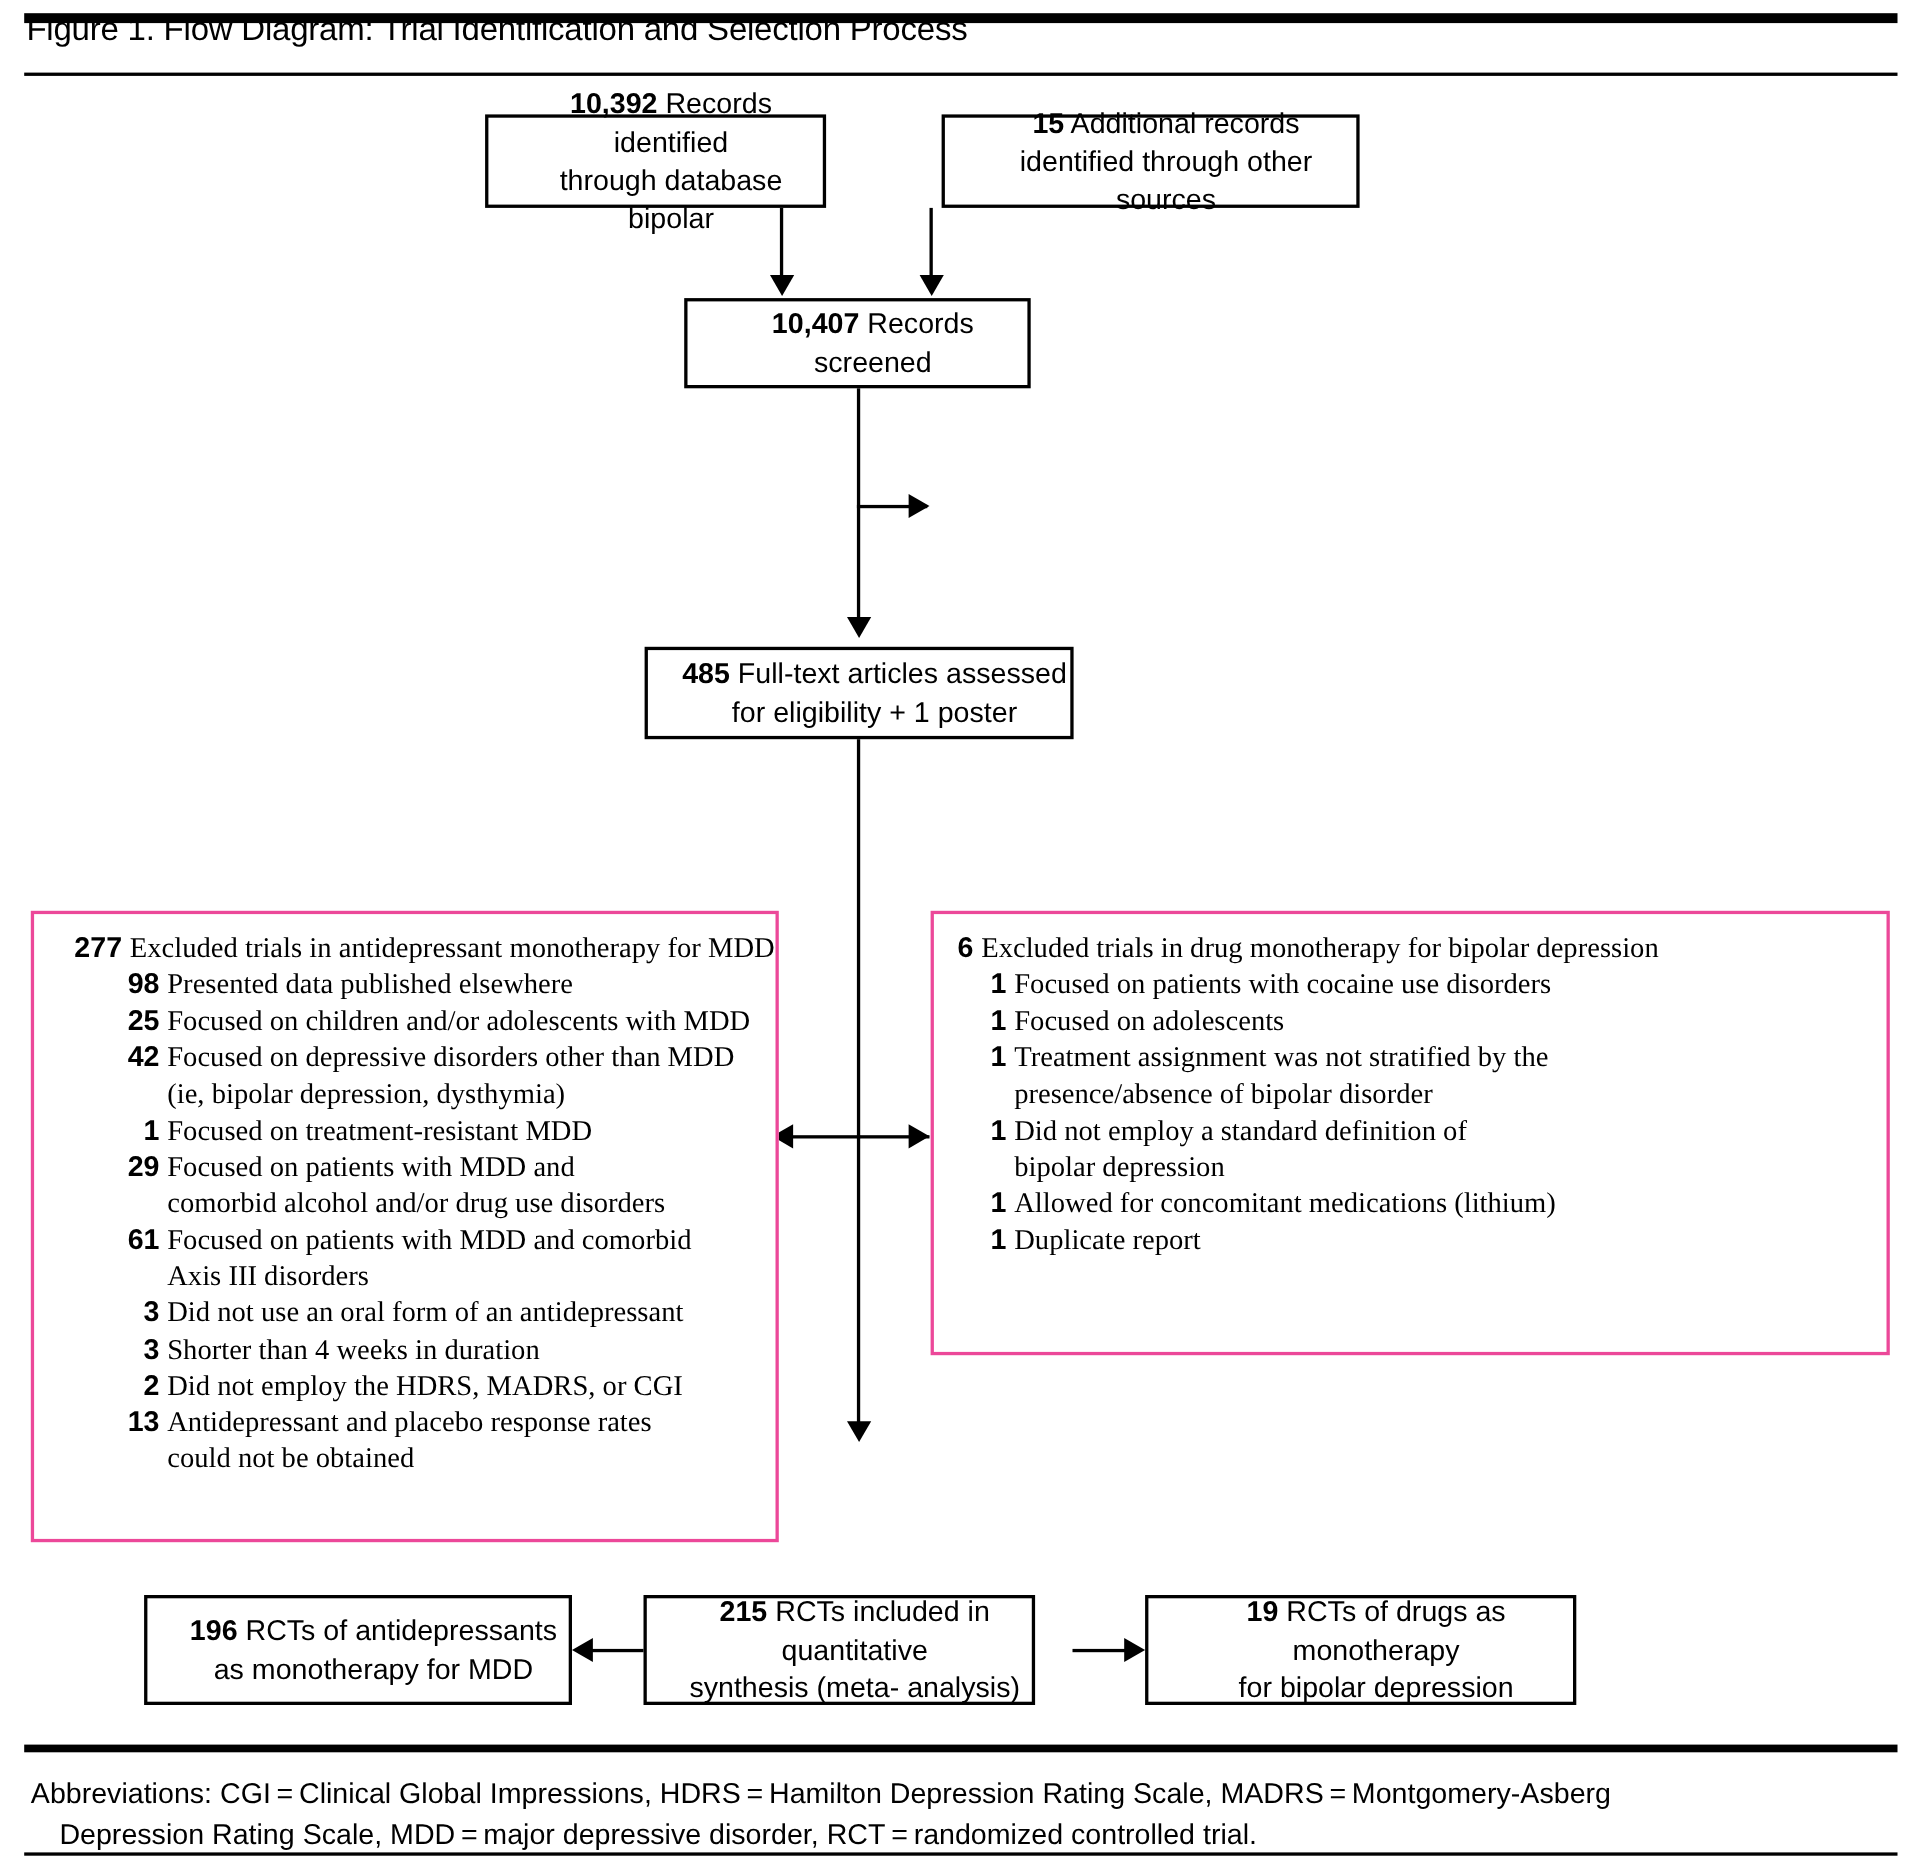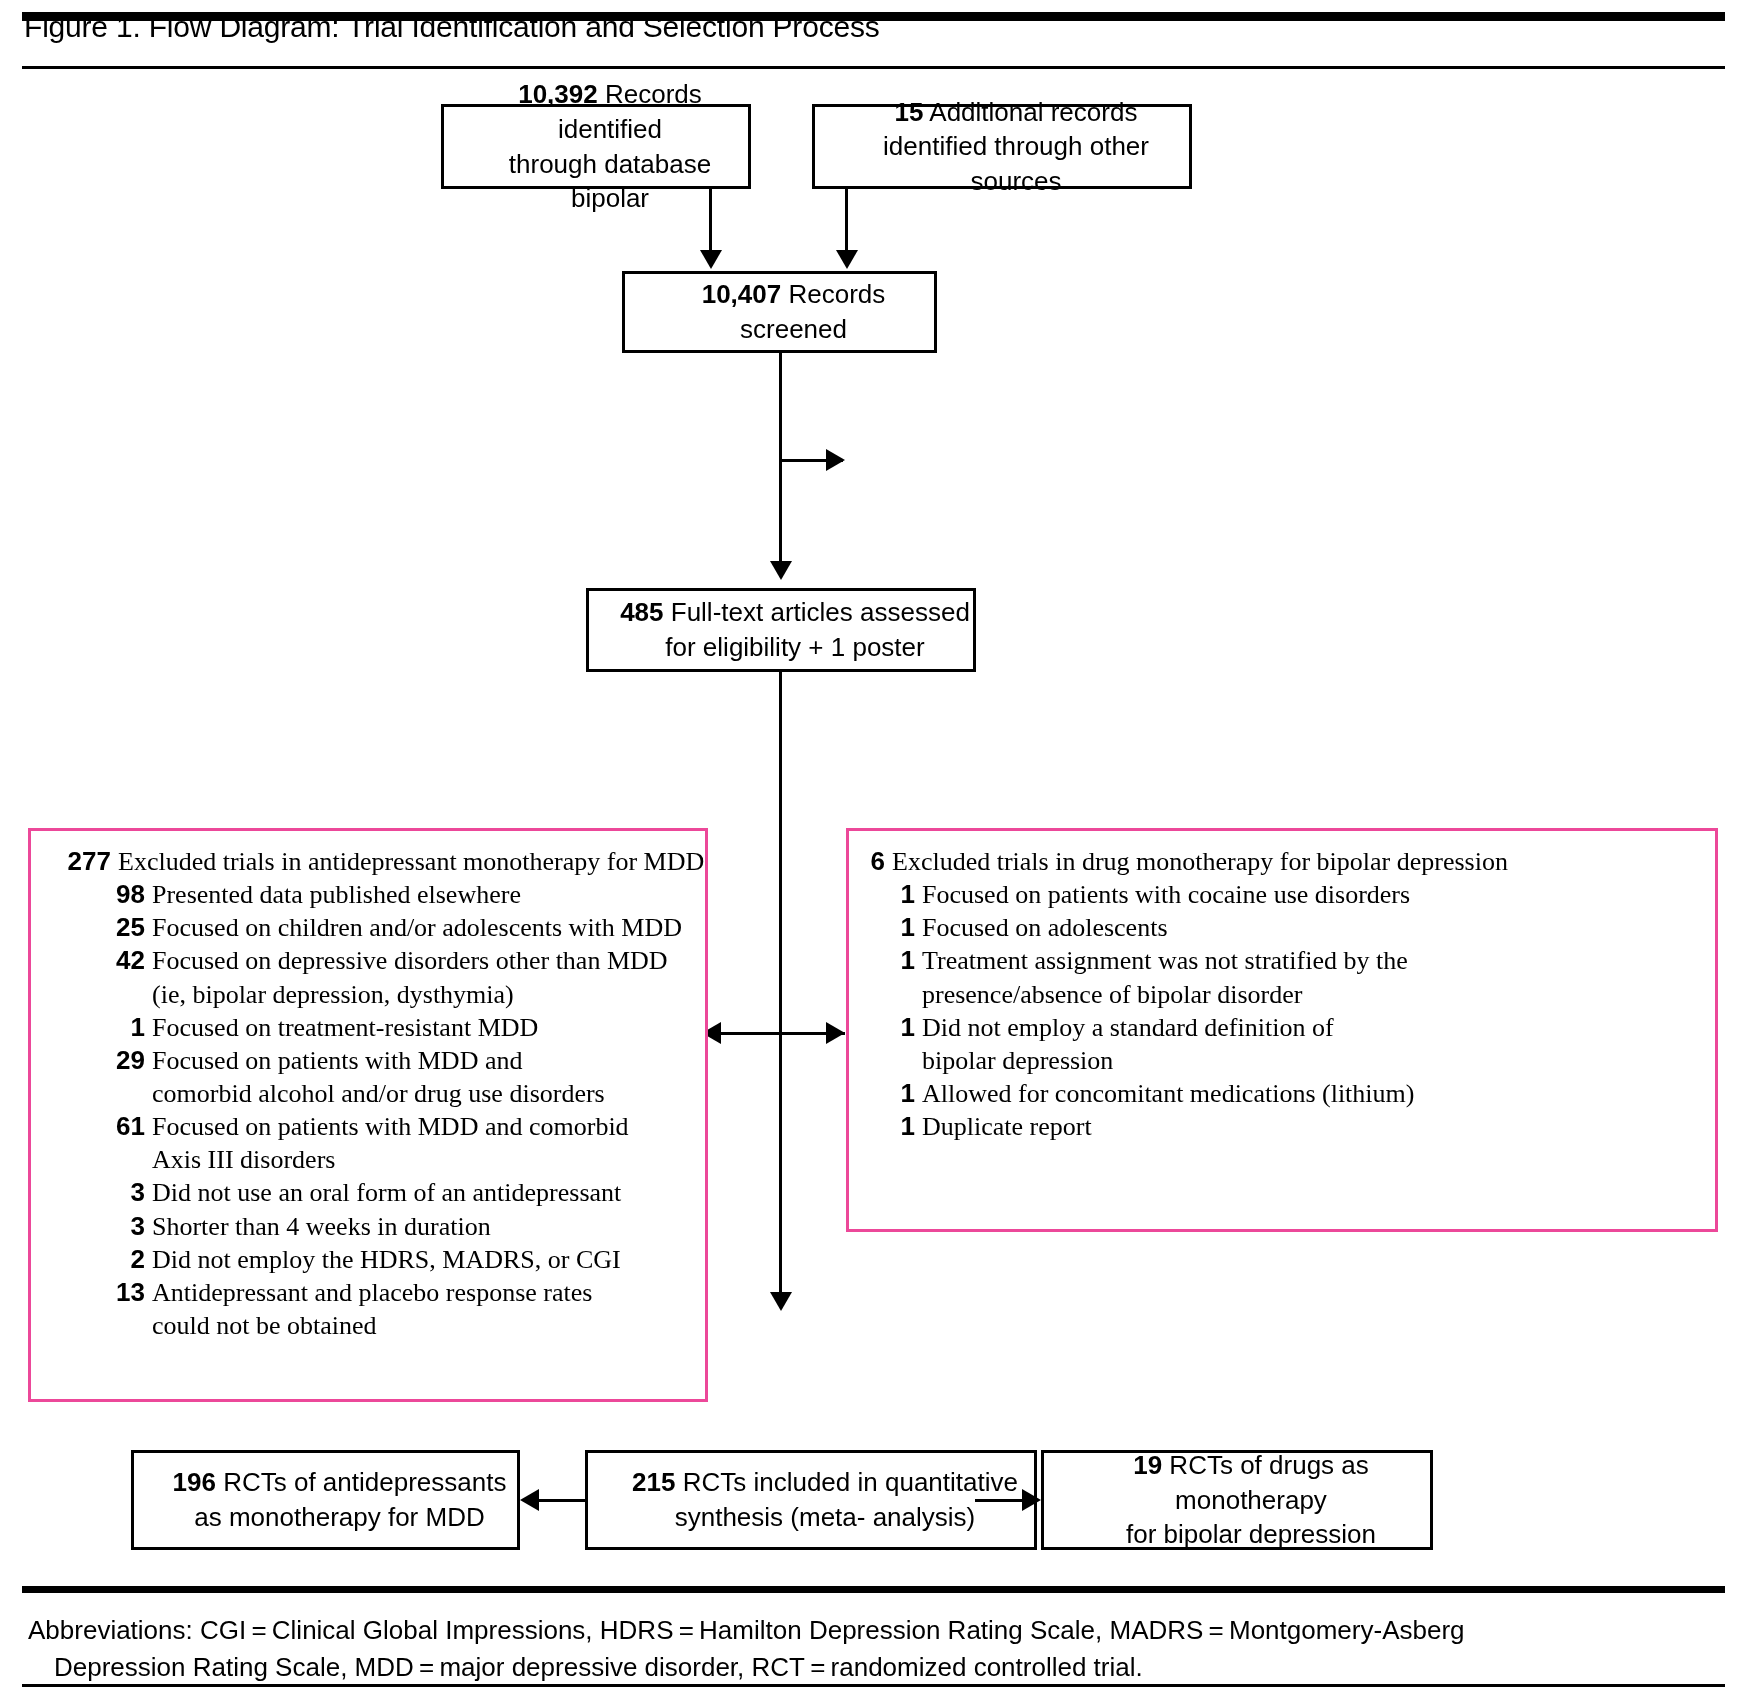--- a/index.html
+++ b/index.html
@@ -129,21 +129,21 @@
 
   <div class="rule-thick" style="top:12px;"></div>
   <div id="fig-title">Figure 1. Flow Diagram: Trial Identification and Selection Process</div>
   <div class="rule-thin" style="top:66px;"></div>
 
   <div class="box center" style="left:441px; top:104px; width:310px; height:85px;">
     <span class="ln"><span class="b">10,392</span><span> Records identified</span></span>
     <span class="ln">through database bipolar</span>
   </div>
 
-  <div class="box center" style="left:812px; top:104px; width:380px; height:85px;">
+  <div class="box center" style="left:856px; top:104px; width:380px; height:85px;">
     <span class="ln"><span class="b">15</span><span> Additional records</span></span>
     <span class="ln">identified through other sources</span>
   </div>
 
   <div class="vline" style="left:709px; top:189px; height:65px;"></div>
   <div class="arrow-down" style="left:700px; top:250px;"></div>
 
   <div class="vline" style="left:845px; top:189px; height:65px;"></div>
   <div class="arrow-down" style="left:836px; top:250px;"></div>
 
@@ -272,21 +272,21 @@
         <span class="num">1</span>
         <span class="txt">Duplicate report</span>
       </div>
     </div>
 
   <div class="box center" style="left:131px; top:1450px; width:389px; height:100px;">
     <span class="ln"><span class="b">196</span><span> RCTs of antidepressants</span></span>
     <span class="ln">as monotherapy for MDD</span>
   </div>
 
-  <div class="box center" style="left:585px; top:1450px; width:452px; height:100px;">
+  <div class="box center" style="left:585px; top:1450px; width:356px; height:100px;">
     <span class="ln"><span class="b">215</span><span> RCTs included in quantitative</span></span>
     <span class="ln">synthesis (meta- analysis)</span>
   </div>
 
   <div class="box center" style="left:1041px; top:1450px; width:392px; height:100px;">
     <span class="ln"><span class="b">19</span><span> RCTs of drugs as monotherapy</span></span>
     <span class="ln">for bipolar depression</span>
   </div>
 
   <div class="hline" style="left:536px; top:1499px; width:49px;"></div>

